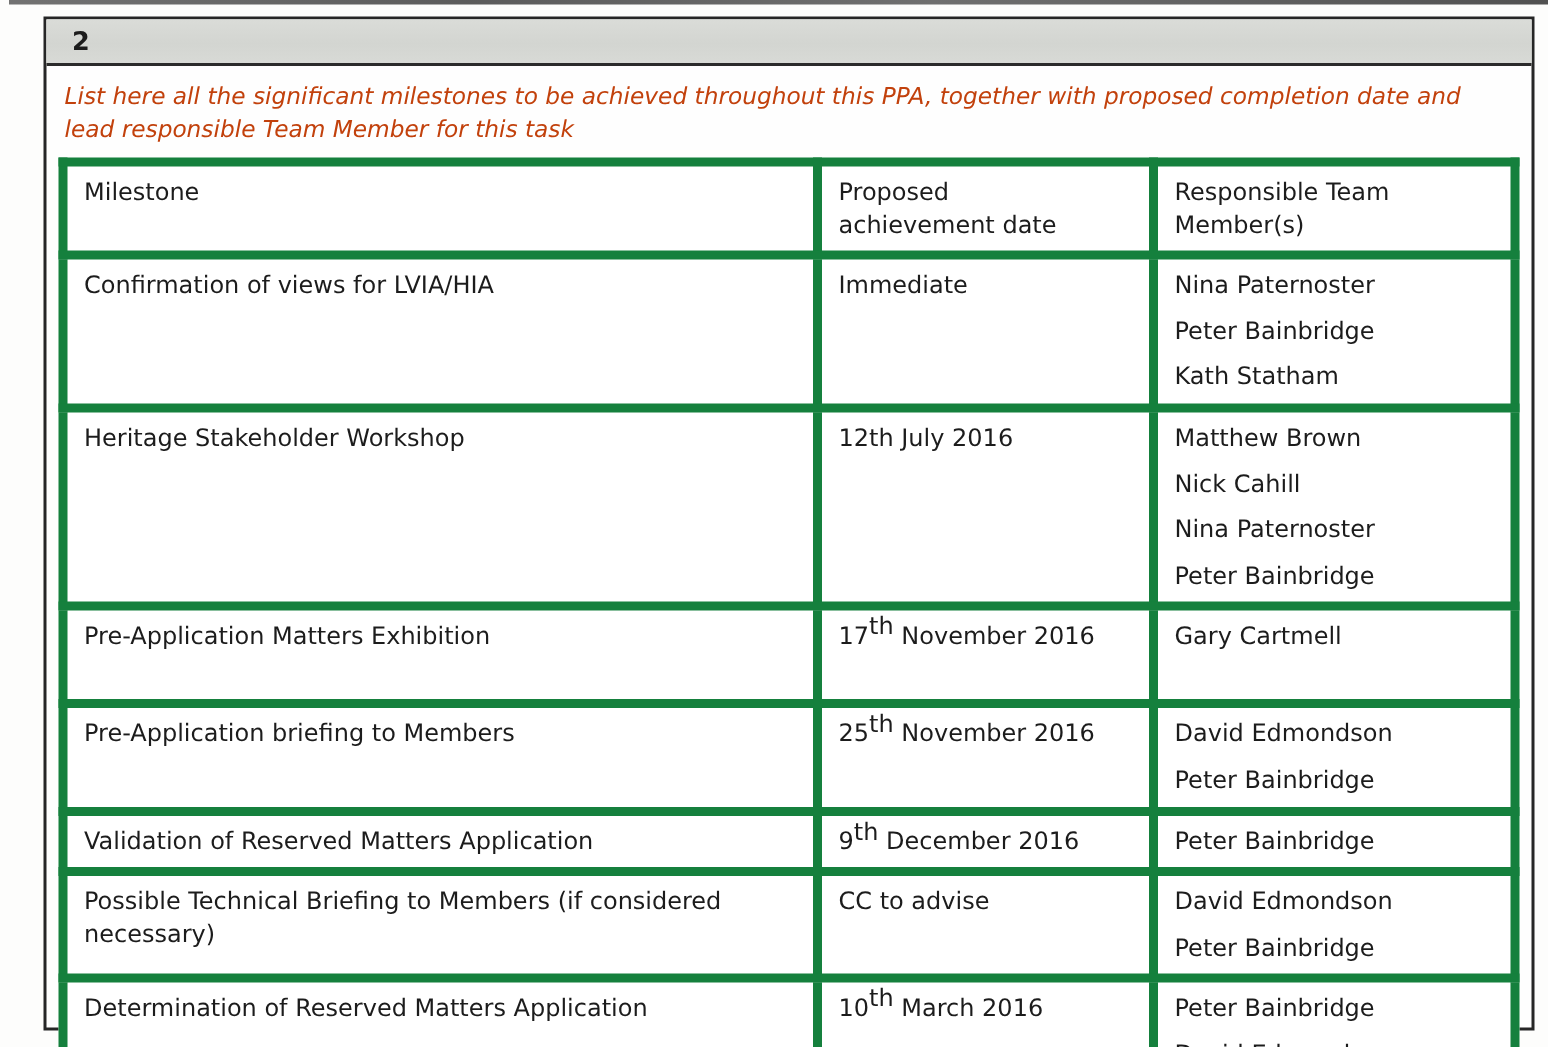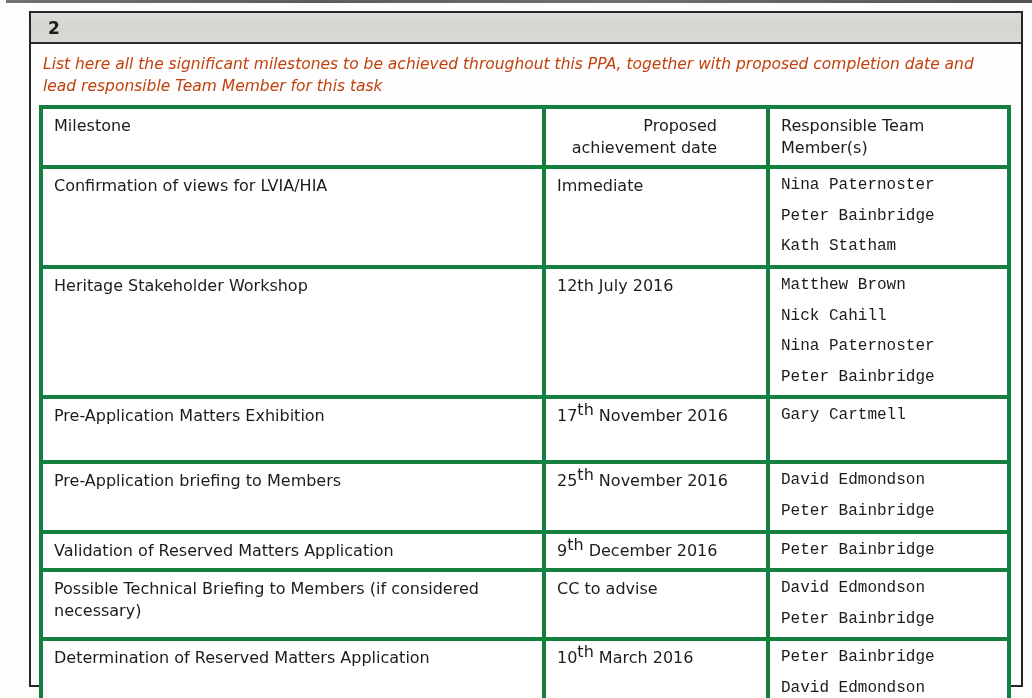--- a/index.html
+++ b/index.html
@@ -68,44 +68,42 @@
     table-layout: fixed;
     margin-left: 8px;
     width: 968px;
     background: #fff;
   }
   table.milestones col.c1 { width: 503px; }
   table.milestones col.c2 { width: 224px; }
   table.milestones col.c3 { width: 241px; }
   table.milestones th,
   table.milestones td {
-    border: 4px solid #15803d;
+    border: 6px solid #15803d;
     vertical-align: top;
     text-align: left;
     padding: 6px 18px 7px 11px;
     font-size: 16px;
     font-weight: normal;
     line-height: 1.35;
   }
   thead tr { height: 60px; }
   tbody tr:nth-child(1) { height: 97px; }
   tbody tr:nth-child(2) { height: 122px; }
   tbody tr:nth-child(3) { height: 65px; }
   tbody tr:nth-child(4) { height: 65px; }
   tbody tr:nth-child(5) { height: 37px; }
   tbody tr:nth-child(6) { height: 63px; }
   tbody tr:nth-child(7) { height: 62px; }
   .hdr-narrow {
     display: inline-block;
     max-width: 160px;
-    text-align: right;
   }
   .member-name {
     margin-bottom: 9px;
-    font-family: Liberation Mono, monospace;
   }
   .member-name:last-child {
     margin-bottom: 0;
   }
   td sup {
     font-size: 16px;
     line-height: 0;
   }
 </style>
 </head>

